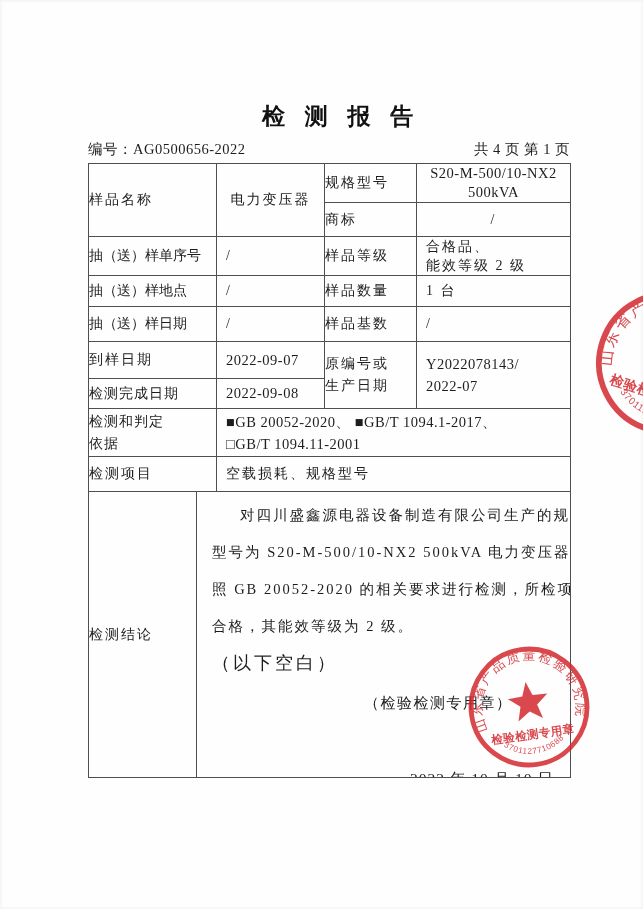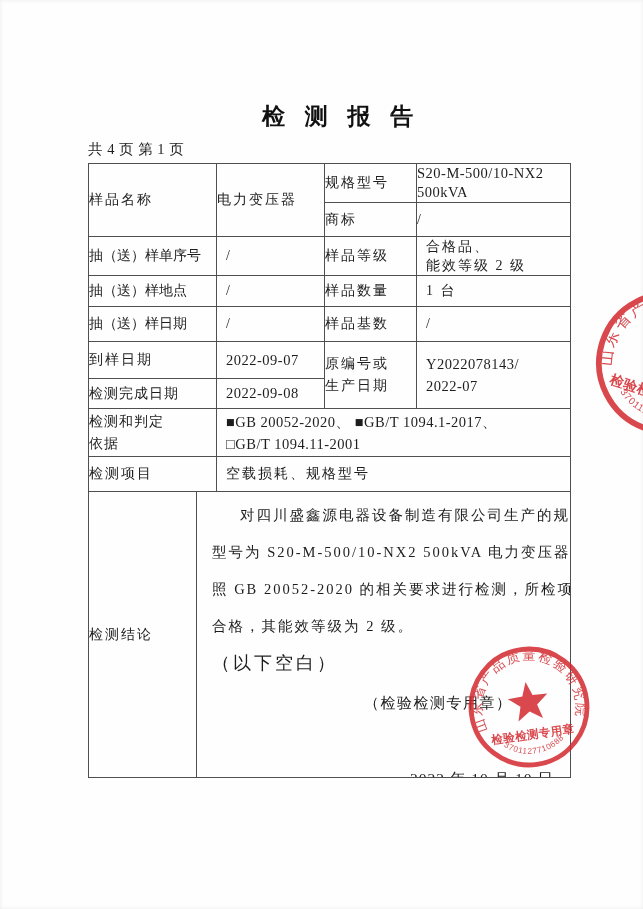--- a/index.html
+++ b/index.html
@@ -17,21 +17,21 @@
     justify-content:space-between;font-size:14.5px;letter-spacing:.5px;
   }
   .tables{position:absolute;top:163px;left:88px;width:482px;}
   table{border-collapse:collapse;table-layout:fixed;width:482px;}
   td{border:1px solid #4f4f4f;font-size:14px;overflow:hidden;vertical-align:middle;padding:0;}
   .lbl{text-align:left;letter-spacing:2px;}
   .lbl.tight{letter-spacing:0;}
   .lbl.semi{letter-spacing:1px;}
   .val{padding-left:9px;letter-spacing:2px;}
   .val.num{letter-spacing:.5px;font-size:14.5px;}
-  .val.center{padding-left:0;}
+  .val.center{text-align:center;padding-left:0;}
   .line{display:block;line-height:19px;}
   .l2{line-height:22px;}
   .concl-table{margin-top:-1px;}
   .concl-label{vertical-align:middle;}
   .concl-cell{vertical-align:top;position:relative;}
   .concl-content{padding:5px 13px 0 15px;}
   .jline{line-height:37px;font-size:14.5px;letter-spacing:2px;text-align:justify;text-align-last:justify;white-space:nowrap;}
   .jline.first{text-indent:28px;}
   .jline.last{text-align-last:left;white-space:normal;}
   .blank-note{line-height:37px;font-size:18px;letter-spacing:3px;}
@@ -43,20 +43,23 @@
   #stamp-edge{left:593px;top:288px;width:150px;height:150px;transform:rotate(18deg);z-index:5;}
 </style>
 </head>
 <body>
 
 <div class="page">
 
   <h1 class="title">检 测 报 告</h1>
 
   <div class="meta-row">
+    <span>
+      <span>编号：</span><span>AG0500656-2022</span>
+    </span>
     <span>共 4 页  第 1 页</span>
   </div>
 
   <div class="tables">
     <table class="main-table">
       <colgroup>
           <col style="width:128px">
           <col style="width:108px">
           <col style="width:92px">
           <col style="width:154px">

